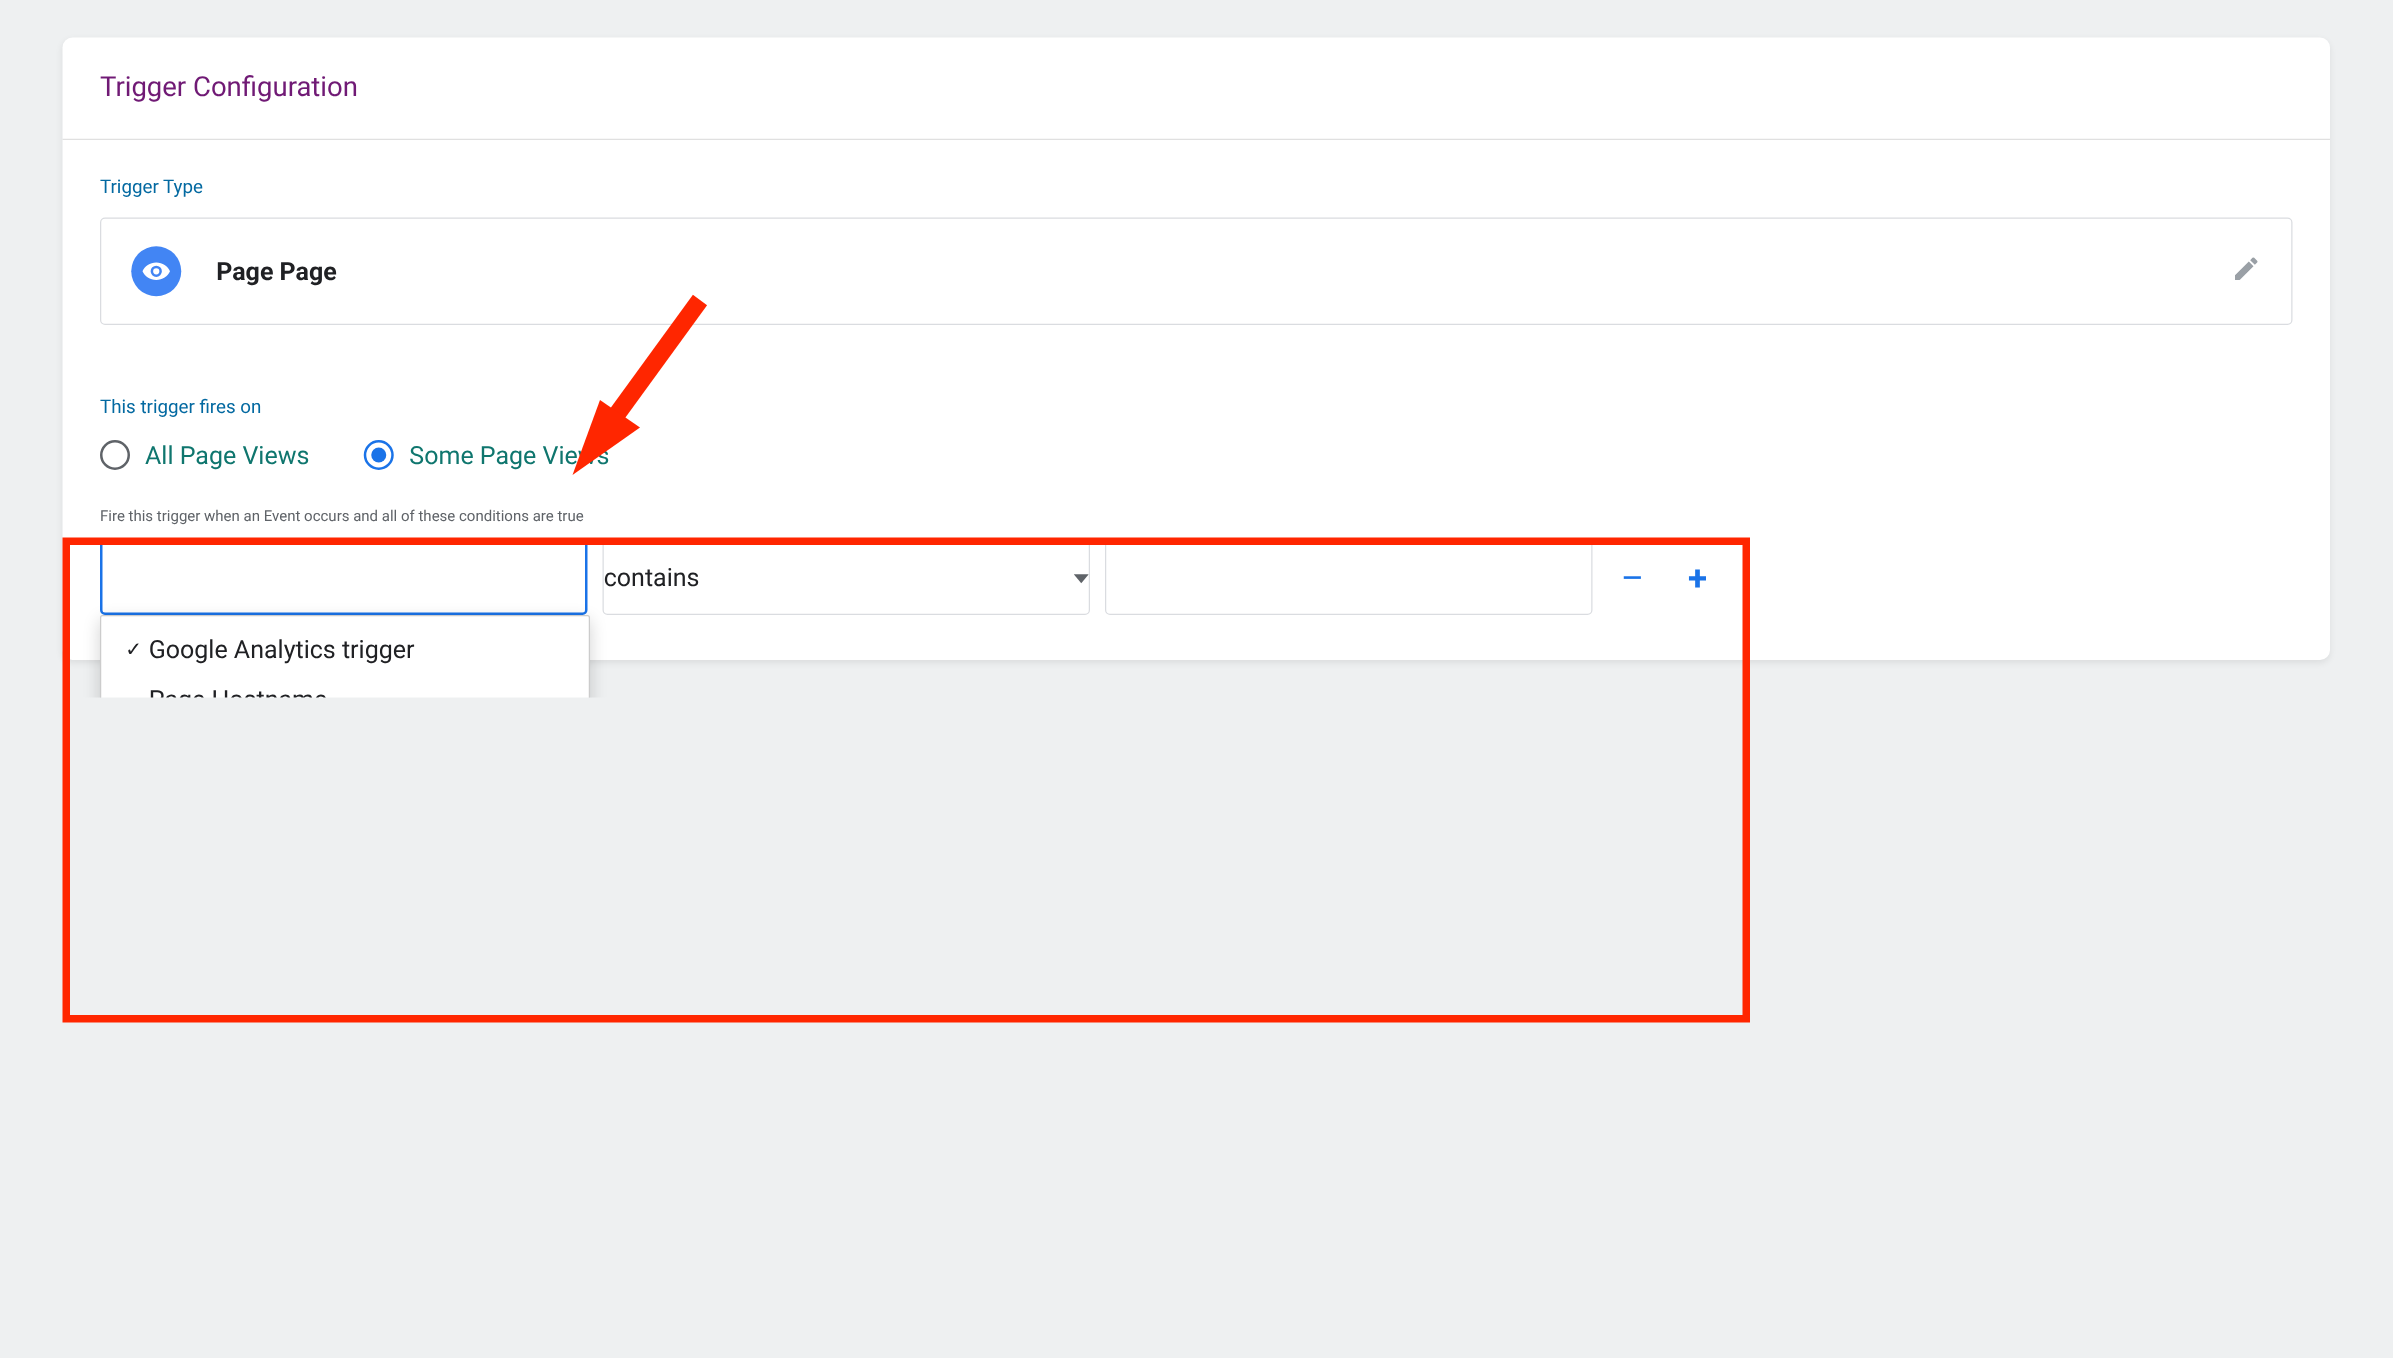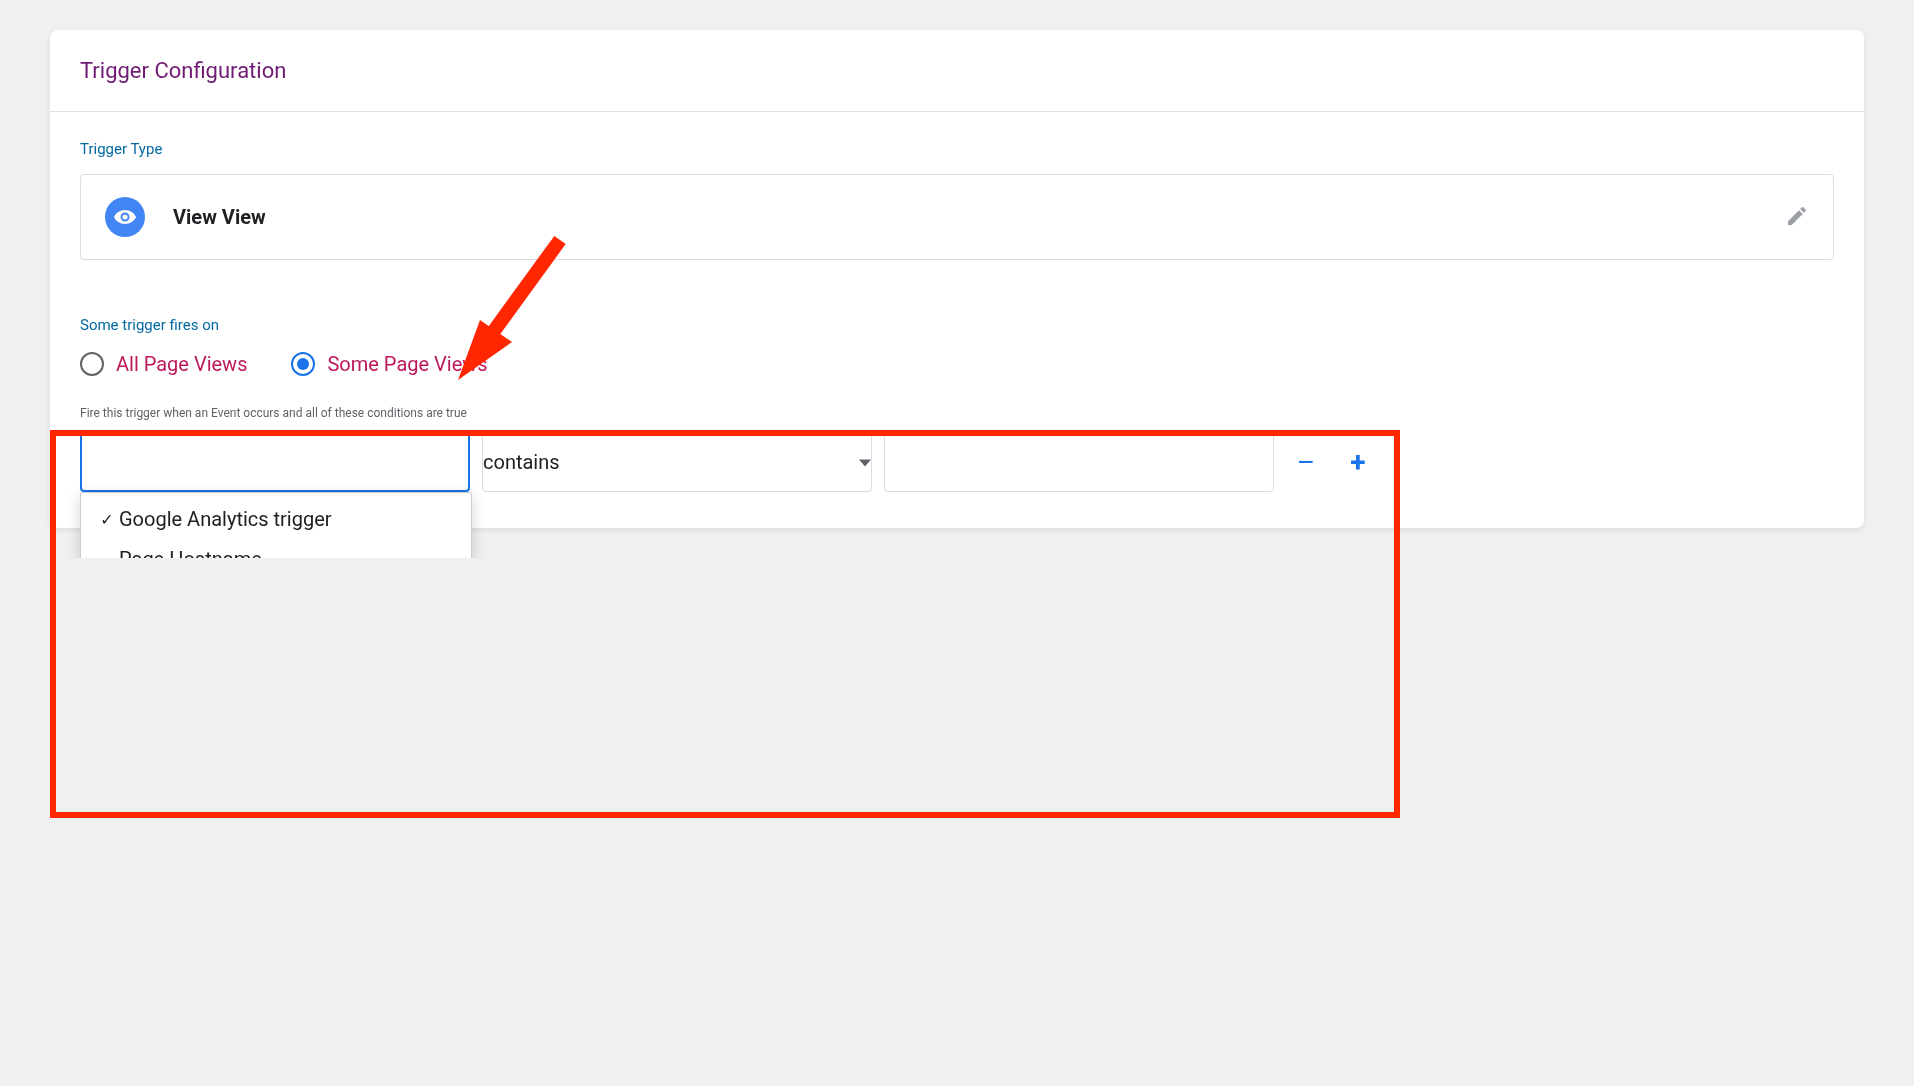--- a/index.html
+++ b/index.html
@@ -8,21 +8,21 @@
 .card-header { padding: 28px 30px 28px 30px; border-bottom: 1px solid #e0e0e0; }
 .card-title { font-size: 22px; color: #701a75; font-weight: 400; }
 .section { padding: 28px 30px; }
 .section-label { font-size: 15px; color: #0369a1; margin-bottom: 16px; }
 .trigger-type-row { display:flex; align-items:center; border:1px solid #dadce0; border-radius:4px; padding:22px 24px; }
 .eye-circle { width:40px; height:40px; border-radius:50%; background:#4285f4; display:flex; align-items:center; justify-content:center; margin-right:28px; }
 .trigger-name { font-size:20px; font-weight:700; color:#202124; flex:1; }
 .pencil { color:#5f6368; cursor:pointer; }
 .fires-section { padding: 28px 30px 0 30px; }
 .radio-row { display:flex; align-items:center; gap:44px; margin-top:18px; margin-bottom:30px; }
-.radio-item { display:flex; align-items:center; gap:12px; font-size:20px; color:#be185d; cursor:pointer; }
+.radio-item { display:flex; align-items:center; gap:12px; font-size:20px; color:#0f766e; cursor:pointer; }
 .radio-outer { width:24px; height:24px; border-radius:50%; border:2px solid #5f6368; display:flex; align-items:center; justify-content:center; }
 .radio-outer.checked { border-color:#1a73e8; }
 .radio-inner { width:12px; height:12px; border-radius:50%; background:#1a73e8; }
 .conditions-area { padding: 0 30px 36px 30px; position:relative; }
 .conditions-label { font-size:12px; color:#5f6368; margin-bottom:12px; }
 .condition-row { display:flex; align-items:center; gap:12px; }
 .select-box { border:1px solid #dadce0; border-radius:4px; height:60px; display:flex; align-items:center; padding:0 0; font-size:20px; color:#202124; background:#fff; cursor:pointer; position:relative; }
 .select-box .caret { margin-left:auto; color:#5f6368; }
 .variable-select { width:390px; border:2px solid #1a73e8; }
 .operator-select { width:390px; }
@@ -46,31 +46,31 @@
   </div>
 
   <div class="section">
     <div class="section-label">Trigger Type</div>
     <div class="trigger-type-row">
       <div class="eye-circle">
         <svg width="24" height="24" viewBox="0 0 24 24" fill="#fff">
             <path d="M12 5C7 5 2.7 8.1 1 12c1.7 3.9 6 7 11 7s9.3-3.1 11-7c-1.7-3.9-6-7-11-7zm0 11.5A4.5 4.5 0 1 1 16.5 12 4.5 4.5 0 0 1 12 16.5zm0-7A2.5 2.5 0 1 0 14.5 12 2.5 2.5 0 0 0 12 9.5z"></path>
           </svg>
       </div>
-      <div class="trigger-name">View View</div>
+      <div class="trigger-name">Page Page</div>
       <div class="pencil">
         <svg width="24" height="24" viewBox="0 0 24 24" fill="#9aa0a6">
             <path d="M3 17.25V21h3.75L17.81 9.94l-3.75-3.75L3 17.25zM20.71 7.04a1 1 0 0 0 0-1.41l-2.34-2.34a1 1 0 0 0-1.41 0l-1.83 1.83 3.75 3.75 1.83-1.83z"></path>
           </svg>
       </div>
     </div>
   </div>
 
   <div class="fires-section">
-    <div class="section-label">Some trigger fires on</div>
+    <div class="section-label">This trigger fires on</div>
     <div class="radio-row">
       <div class="radio-item">
         <span class="radio-outer"></span>
         <span>All Page Views</span>
       </div>
       <div class="radio-item">
         <span class="radio-outer checked">
             <span class="radio-inner"></span>
           </span>
         <span>Some Page Views</span>

